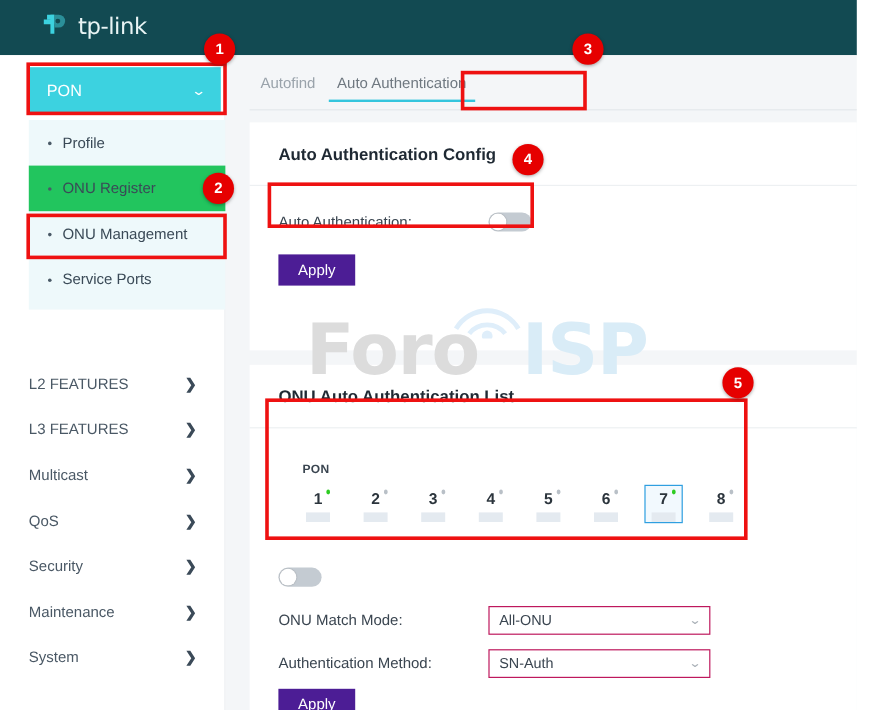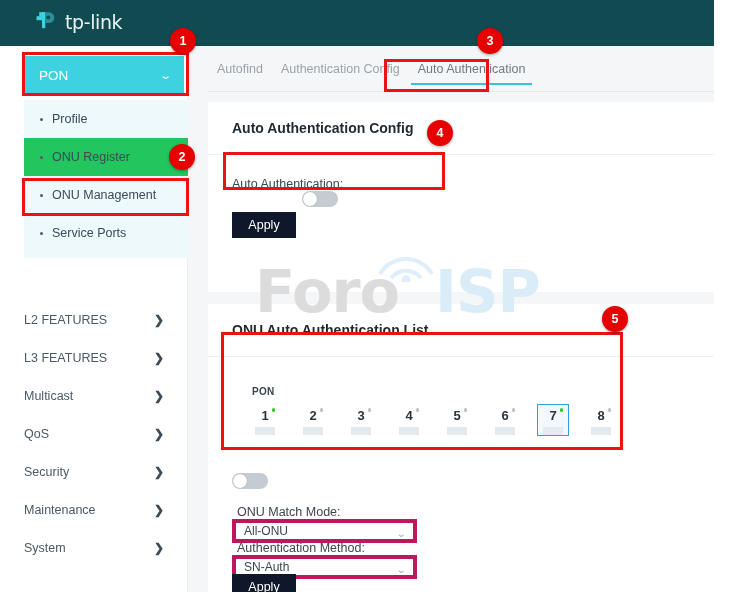--- a/index.html
+++ b/index.html
@@ -90,38 +90,38 @@
   .panel-title {
     font-size: 14px; font-weight: bold; color: #1f2933;
     padding: 18px 0 0 24px; position: relative; z-index: 3;
   }
   .panel-rule {
     position: absolute; left: 0; right: 0; height: 1px; background: #edf0f2;
   }
 
   .formrow {
     position: absolute; display: flex; align-items: center;
-    font-size: 12.5px; color: #3a4550; flex-direction: column;
+    font-size: 12.5px; color: #3a4550;
   }
   .formlabel { width: 175px; }
 
   
   .toggle {
     width: 36px; height: 16px; border-radius: 9px; background: #c4cbd2;
     position: relative; flex: 0 0 auto;
   }
   .toggle .knob {
     position: absolute; left: 1px; top: 1px; width: 14px; height: 14px;
     border-radius: 50%; background: #ffffff;
     box-shadow: 0 0 1px rgba(0,0,0,.35);
   }
 
   .btn-apply {
     position: absolute;
-    background: #0f172a; color: #ffffff; border: none;
+    background: #4c1d95; color: #ffffff; border: none;
     font-size: 12.5px; font-family: "Liberation Sans", sans-serif;
     width: 64px; height: 26px; cursor: pointer;
   }
 
   
   .pon-label {
     position: absolute; font-size: 10px; font-weight: bold; color: #3a4550;
     letter-spacing: .3px;
   }
   .ports { position: absolute; display: flex; gap: 0; }
@@ -142,21 +142,21 @@
   .port .base {
     position: absolute; left: 5px; right: 5px; bottom: 0; height: 8px;
     background: #e4eaf0;
   }
   .port.selected {
     border: 1px solid #2f9fe0; background: #f2f9fe;
   }
 
   
   .sel {
-    width: 185px; height: 24px; border: 4px solid #be185d; background: #fff;
+    width: 185px; height: 24px; border: 1px solid #be185d; background: #fff;
     display: flex; align-items: center; padding: 0 8px;
     font-size: 12px; color: #3a4550; position: relative;
   }
   .sel .caret {
     position: absolute; right: 8px; top: 5px;
     color: #a9b0b7; font-size: 10px; transform: scaleX(1.3);
   }
 
   
   .ann-box {
@@ -256,21 +256,20 @@
         <span>System</span>
         <span class="arw">❯</span>
       </div>
     </div>
   </div>
 
   <div class="content">
 
     <div class="tabs">
       <div class="tab">Autofind</div>
-      <div class="tab">Authentication Config</div>
       <div class="tab active">Auto Authentication</div>
     </div>
 
     <div class="panel panel-a">
       <div class="panel-title">Auto Authentication Config</div>
       <div class="panel-rule" style="top:52px;"></div>
 
       <div class="formrow" style="left:24px; top:75px;">
         <span class="formlabel">Auto Authentication:</span>
         <span class="toggle">

